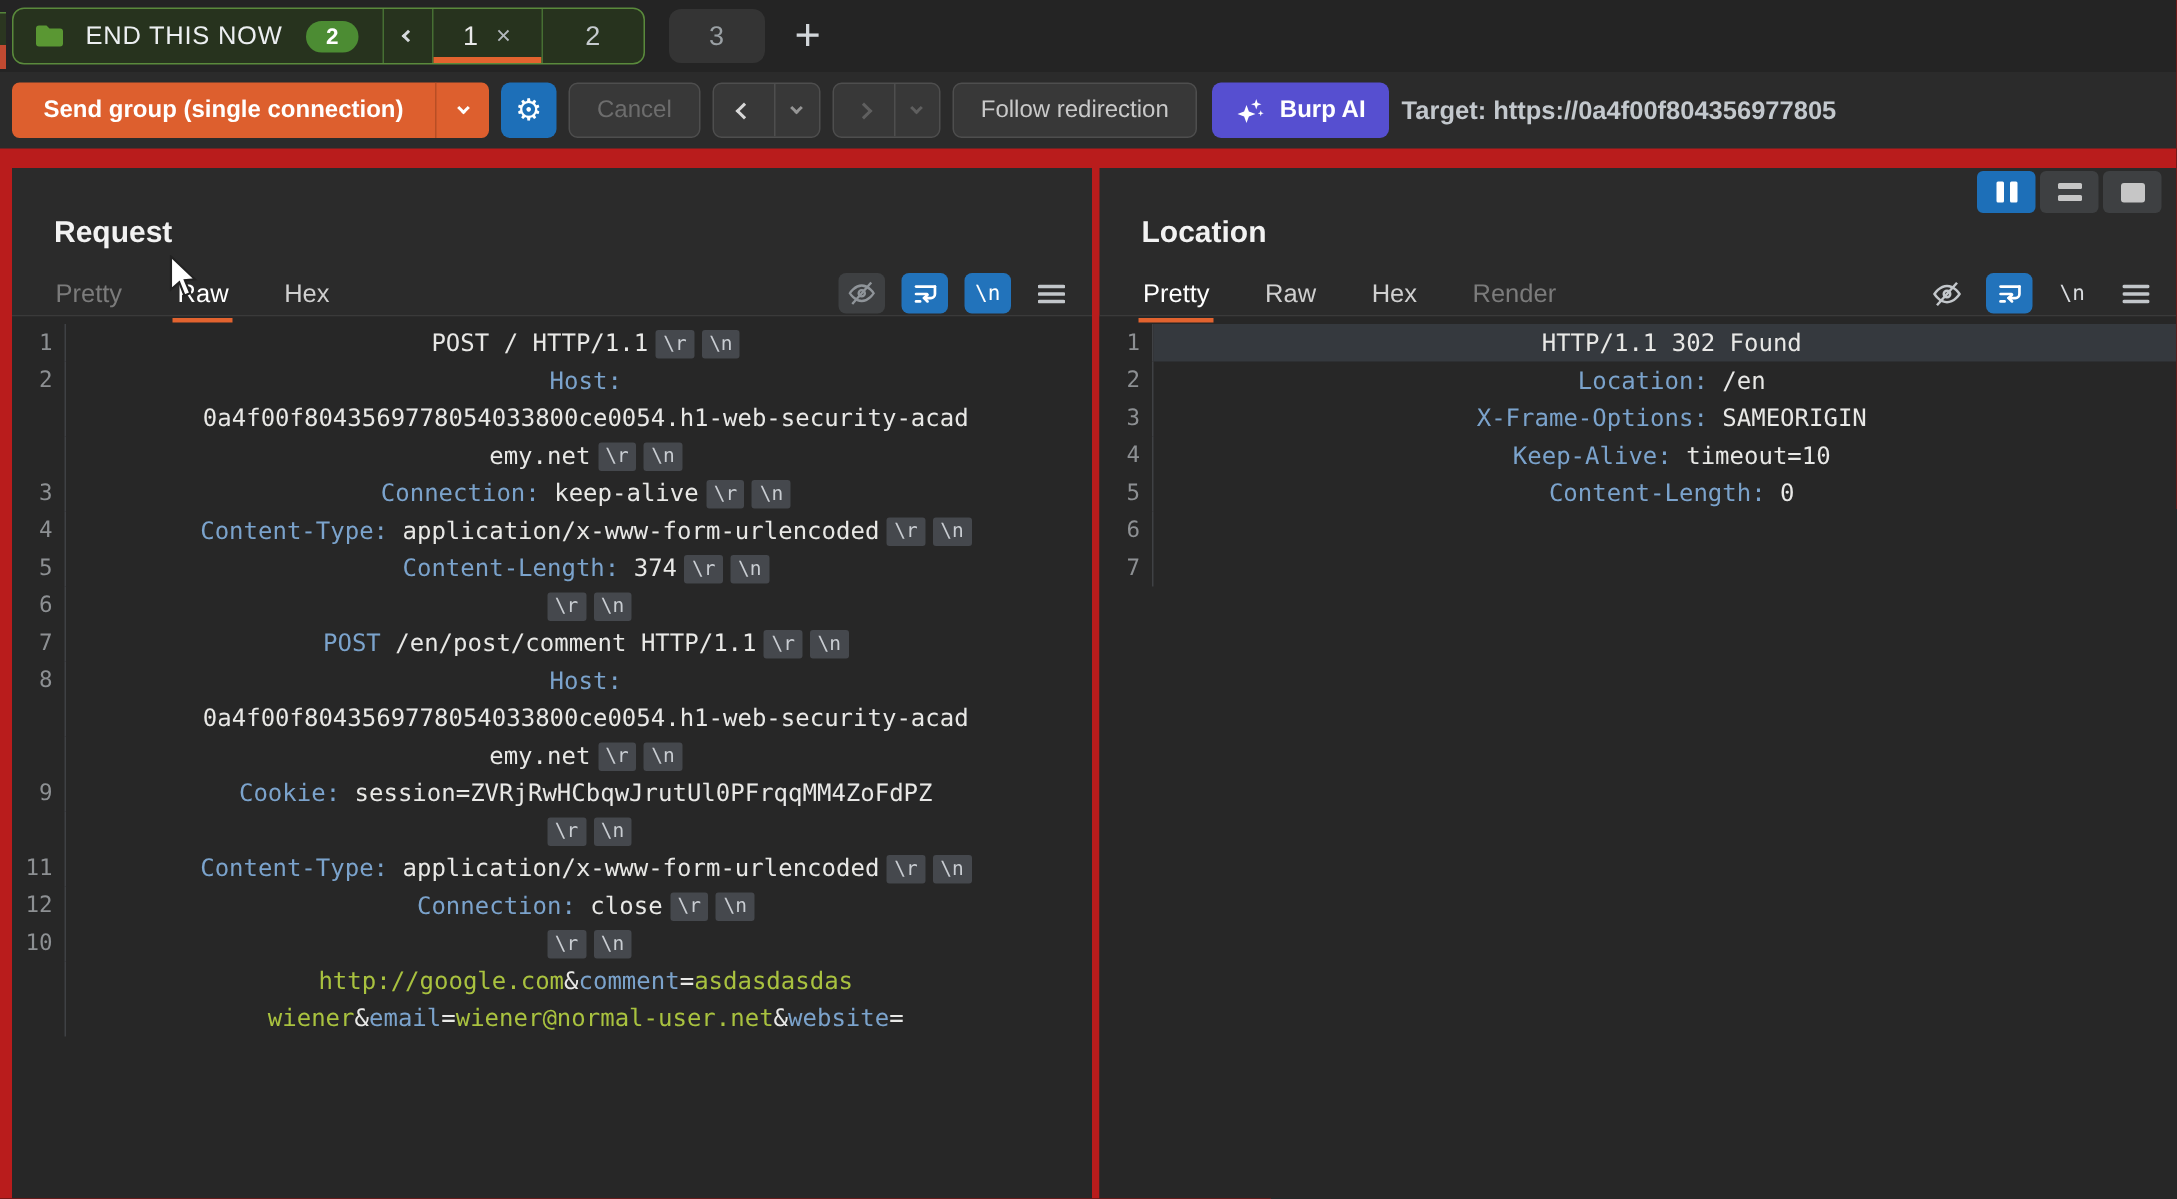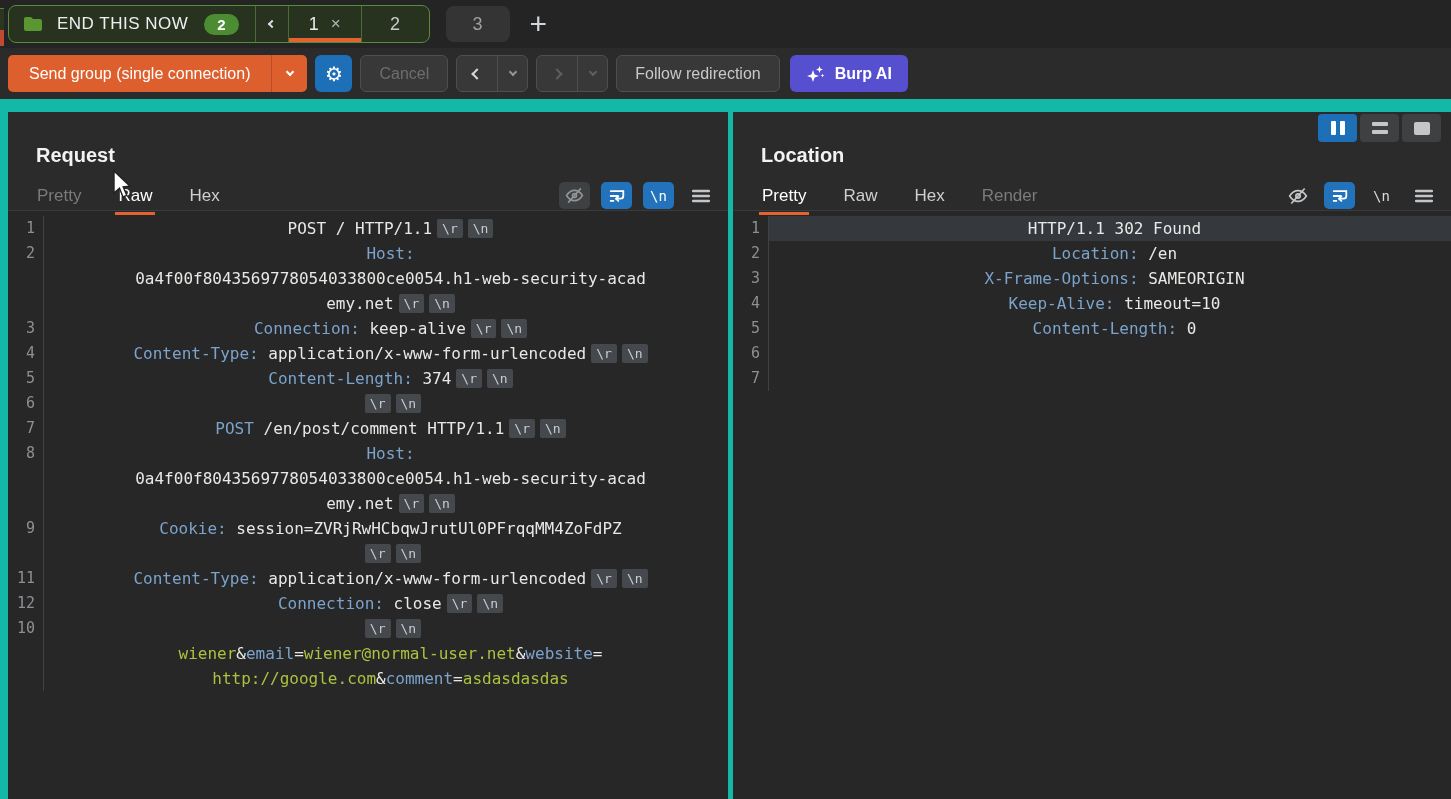--- a/index.html
+++ b/index.html
@@ -1,19 +1,19 @@
 <!DOCTYPE html>
 <html><head>
 <meta charset="utf-8">
 <style>
   * { margin:0; padding:0; box-sizing:border-box; }
   body { background:#111; }
   .screen {
     position:relative; width:1451px; height:799px; overflow:hidden;
-    background:#14b8a6; font-family:"Liberation Sans", sans-serif;
+    background:#b91c1c; font-family:"Liberation Sans", sans-serif;
     -webkit-font-smoothing:antialiased;
   }
   
   .tabbar { position:absolute; left:0; top:0; width:100%; height:48px; background:#242424; display:flex; align-items:center; }
   .edge-sliver-green { position:absolute; left:0; top:8px; width:4px; height:22px; background:#2b3620; border-top:1px solid #55833a; }
   .edge-sliver-orange { position:absolute; left:0; top:30px; width:4px; height:16px; background:#c14a31; }
   .group-tab { display:flex; align-items:stretch; height:38px; margin-left:8px; border:1px solid #5a8a3c; border-radius:8px; background:#27331e; overflow:hidden; }
   .gt-sec { display:flex; align-items:center; }
   .gt-main { padding:0 16px 0 14px; border-right:1px solid #466f33; }
   .gt-label { color:#eceff1; font-size:17px; margin:0 16px 0 14px; letter-spacing:.5px; }
@@ -28,21 +28,21 @@
   .plus { color:#d2d6da; font-size:30px; font-weight:300; margin-left:20px; line-height:30px; cursor:pointer; }
   
   .cv { display:inline-block; width:8px; height:8px; border-right:2px solid currentColor; border-bottom:2px solid currentColor; }
   .cv.left  { transform:rotate(135deg); }
   .cv.right { transform:rotate(-45deg); }
   .cv.down  { transform:rotate(45deg); margin-top:-4px; }
   .cv.sm { width:6px; height:6px; }
   
   .toolbar { position:absolute; left:0; top:48px; width:100%; height:51px; background:#2b2b2b; display:flex; align-items:center; padding-left:8px; }
   .btn-send { display:flex; align-items:stretch; height:37px; background:#dd5f2e; border-radius:5px; color:#fff; overflow:hidden; cursor:pointer; }
-  .btn-send .main { display:flex; align-items:center; padding:16px 21px; font-weight:normal; font-size:16px; }
+  .btn-send .main { display:flex; align-items:center; padding:16px 21px; font-weight:bold; font-size:16px; }
   .btn-send .split { display:flex; align-items:center; justify-content:center; width:36px; border-left:1px solid #b84e24; }
   .btn-gear { width:37px; height:37px; margin-left:8px; background:#1d6fb8; border-radius:6px; display:flex; align-items:center; justify-content:center; color:#fff; font-size:20px; cursor:pointer; }
   .btn { height:37px; margin-left:8px; background:#383838; border:1px solid #4e4e4e; border-radius:6px; display:flex; align-items:center; padding:0 18px; font-size:16px; color:#c9c9c9; cursor:pointer; }
   .btn.disabled { color:#6d6d6d; cursor:default; }
   .split-btn { display:flex; align-items:stretch; height:37px; margin-left:8px; background:#383838; border:1px solid #4e4e4e; border-radius:6px; overflow:hidden; }
   .split-btn .part { display:flex; align-items:center; justify-content:center; width:40px; cursor:pointer; }
   .split-btn .part.dd { width:30px; border-left:1px solid #4e4e4e; }
   .c-bright { color:#d8d8d8; } .c-mid { color:#969696; } .c-dim { color:#5f5f5f; }
   .btn-ai { height:37px; margin-left:10px; background:#564fd0; border-radius:6px; color:#fff; font-weight:bold; font-size:16px; display:flex; align-items:center; gap:9px; padding:0 16px; cursor:pointer; }
   .target { color:#c3c8cd; font-weight:bold; font-size:17px; white-space:nowrap; overflow:hidden; flex:1; margin-left:8px; }
@@ -156,20 +156,21 @@
       <span>
         <svg width="20" height="20" viewBox="0 0 20 20" fill="#fff">
           <path d="M7 6 L8.6 10.4 L13 12 L8.6 13.6 L7 18 L5.4 13.6 L1 12 L5.4 10.4 Z"></path>
           <path d="M13.5 2 L14.4 4.6 L17 5.5 L14.4 6.4 L13.5 9 L12.6 6.4 L10 5.5 L12.6 4.6 Z"></path>
           <path d="M16.5 9.5 L17 11 L18.5 11.5 L17 12 L16.5 13.5 L16 12 L14.5 11.5 L16 11 Z"></path>
         </svg>
       </span>
       <span>Burp AI</span>
     </div>
 
+    <div class="target">Target: https://0a4f00f804356977805</div>
   </div>
 
   <div class="panel left">
     <div class="panel-title">Request</div>
     <div class="tabs-row" id="req-tabs">
         <span class="tab dim">Pretty</span>
         <span class="tab active">Raw</span>
         <span class="tab">Hex</span>
       </div>
     <div class="icon-row">
@@ -271,25 +272,25 @@
         <div class="row">
           <div class="num">12</div>
           <div class="code"><span class="tok-h">Connection:</span><span class="tok-v"> close</span><span class="badge-crlf">\r</span><span class="badge-crlf">\n</span></div>
         </div>
         <div class="row">
           <div class="num">10</div>
           <div class="code"><span class="badge-crlf">\r</span><span class="badge-crlf">\n</span></div>
         </div>
         <div class="row">
           <div class="num"></div>
+          <div class="code"><span class="tok-g">http://google.com</span><span class="tok-v">&amp;</span><span class="tok-h">comment</span><span class="tok-v">=</span><span class="tok-g">asdasdasdas</span></div>
+        </div>
+        <div class="row">
+          <div class="num"></div>
           <div class="code"><span class="tok-g">wiener</span><span class="tok-v">&amp;</span><span class="tok-h">email</span><span class="tok-v">=</span><span class="tok-g">wiener@normal-user.net</span><span class="tok-v">&amp;</span><span class="tok-h">website</span><span class="tok-v">=</span></div>
-        </div>
-        <div class="row">
-          <div class="num"></div>
-          <div class="code"><span class="tok-g">http://google.com</span><span class="tok-v">&amp;</span><span class="tok-h">comment</span><span class="tok-v">=</span><span class="tok-g">asdasdasdas</span></div>
         </div>
       </div>
   </div>
 
   <div class="panel right">
     <div class="layout-btns">
       <div class="lbtn blue">
         <span class="vbar"></span>
           <span class="vbar"></span>
       </div>

